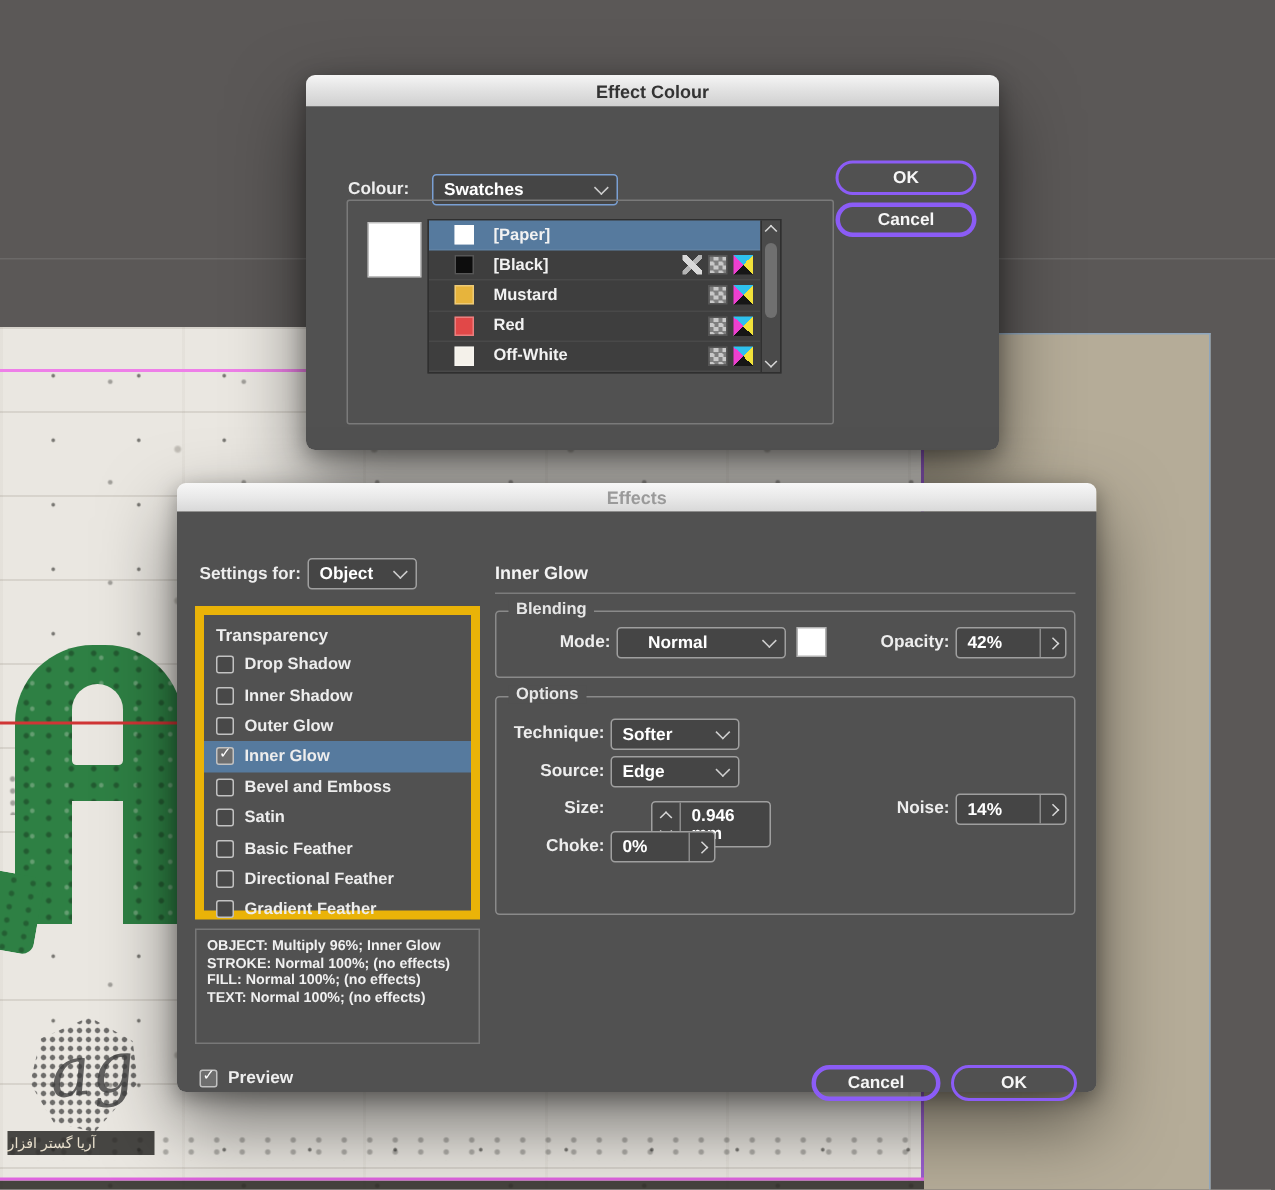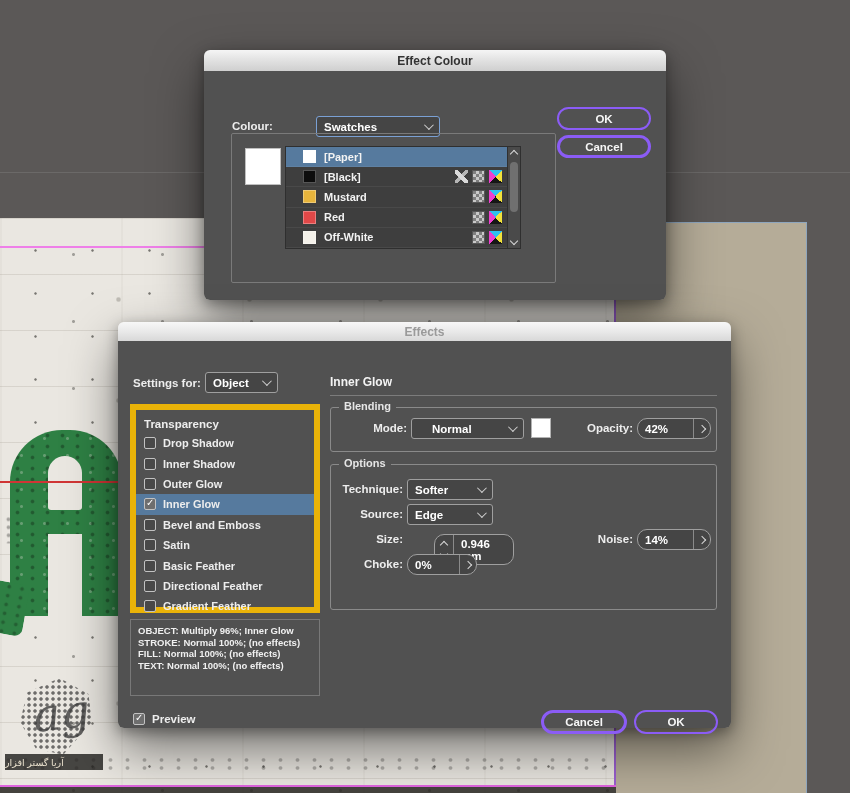--- a/index.html
+++ b/index.html
@@ -62,21 +62,21 @@
         background:linear-gradient(180deg,#f5f5f5 0%,#e3e3e3 45%,#cfcfcf 100%);
         border-bottom:1px solid #a9a9a9;display:flex;align-items:center;justify-content:center;
         font-size:12px;font-weight:bold;}
   .dlg-body{position:absolute;left:0;width:100%;background:#515151;border-radius:0 0 6px 6px;}
   .lbl{color:#ededed;font-size:11.5px;font-weight:600;}
   .dd{background:#454545;border:1px solid #9f9f9f;border-radius:3px;display:flex;align-items:center;
         color:#fff;font-size:11.5px;font-weight:600;padding-left:7px;box-sizing:border-box;}
   .dd .chev{position:absolute;right:8px;width:6px;height:6px;border-right:1.6px solid #cfcfcf;
         border-bottom:1.6px solid #cfcfcf;transform:rotate(45deg) translateY(-2px);}
   .dd{position:absolute;}
-  .field{position:absolute;background:#454545;border:1px solid #9f9f9f;border-radius:10px;display:flex;
+  .field{position:absolute;background:#454545;border:1px solid #9f9f9f;border-radius:3px;display:flex;
         align-items:stretch;box-sizing:border-box;color:#fff;font-size:11.5px;font-weight:600;}
   .field .val{flex:1;display:flex;align-items:center;padding-left:7px;}
   .field .arrow{width:16px;border-left:1px solid #8a8a8a;display:flex;align-items:center;justify-content:center;}
   .chevR{width:5px;height:5px;border-right:1.6px solid #d8d8d8;border-top:1.6px solid #d8d8d8;transform:rotate(45deg);}
   .stepper{width:18px;border-right:1px solid #8a8a8a;display:flex;flex-direction:column;align-items:center;justify-content:center;gap:3px;}
   .chevU{width:5px;height:5px;border-left:1.5px solid #d8d8d8;border-top:1.5px solid #d8d8d8;transform:rotate(45deg);}
   .chevD{width:5px;height:5px;border-right:1.5px solid #d8d8d8;border-bottom:1.5px solid #d8d8d8;transform:rotate(45deg);}
   .pill{position:absolute;border:3px solid #8b5cf6;border-radius:12px;background:transparent;color:#f6f6f6;
         font-size:11.5px;font-weight:600;display:flex;align-items:center;justify-content:center;box-sizing:border-box;}
   .pill.default{border-width:2px;}
@@ -87,28 +87,28 @@
   .groupbox{position:absolute;border:1px solid #8a8a8a;border-radius:3px;box-sizing:border-box;}
   .legend{position:absolute;top:-8px;left:8px;background:#515151;padding:0 5px;color:#e6e6e6;
         font-size:11px;font-weight:600;}
 
   
   .ec{left:204px;top:50px;width:462px;height:250px;}
   .ec .titlebar{height:21px;color:#333;}
   .ec .dlg-body{top:21px;height:229px;}
   .ec-grp{left:27px;top:62px;width:325px;height:150px;border:1px solid #7a7a7a;border-radius:2px;position:absolute;box-sizing:border-box;}
   .ec-colour-lbl{left:28px;top:45px;height:21px;line-height:21px;position:absolute;}
-  .ec-dd{left:84px;top:45px;width:124px;height:21px;border-color:#7aa0d4;border-width:1.5px;margin-left:28px;}
+  .ec-dd{left:84px;top:45px;width:124px;height:21px;border-color:#7aa0d4;border-width:1.5px;}
   .ec-preview{left:41px;top:77px;width:36px;height:37px;position:absolute;border:1px solid rgba(0,0,0,.25);box-sizing:border-box;}
   .sw-list{left:81px;top:75px;width:236px;height:103px;position:absolute;background:#3e3e3e;border:1px solid #2f2f2f;box-sizing:border-box;}
   .sw-row{position:relative;height:20.2px;display:flex;align-items:center;padding-left:17px;box-sizing:border-box;
         border-bottom:1px solid rgba(255,255,255,.06);width:calc(100% - 13px);}
   .sw-row.sel{background:#567a9e;}
   .sw-chip{width:13px;height:13px;border:1px solid rgba(255,255,255,.3);box-sizing:border-box;flex:0 0 auto;}
-  .sw-name{margin-left:8px;color:#f2f2f2;font-size:11px;font-weight:600;}
+  .sw-name{margin-left:13px;color:#f2f2f2;font-size:11px;font-weight:600;}
   .sw-icons{position:absolute;right:5px;display:flex;gap:4px;align-items:center;}
   .icon13{width:13px;height:13px;flex:0 0 auto;}
   .ic-checker{background-image:conic-gradient(#c8c8c8 25%, #7f7f7f 0 50%, #c8c8c8 0 75%, #7f7f7f 0);
         background-size:6px 6px;border:1px solid #565656;box-sizing:border-box;}
   .ic-cmyk{background:conic-gradient(from 45deg, #f2e23a 0 25%, #161616 0 50%, #ee3fd0 0 75%, #2fc1ee 0);}
   .ic-noedit{background:
         linear-gradient(45deg, transparent 38%, #d9d9d9 38% 60%, transparent 60%),
         linear-gradient(-45deg, transparent 40%, #b5b5b5 40% 58%, transparent 58%);}
   .sw-scroll{position:absolute;right:0;top:0;width:13px;height:100%;background:#4a4a4a;border-left:1px solid #303030;box-sizing:border-box;}
   .sw-thumb{position:absolute;left:2px;top:15px;width:8px;height:50px;background:#707070;border-radius:4px;}

